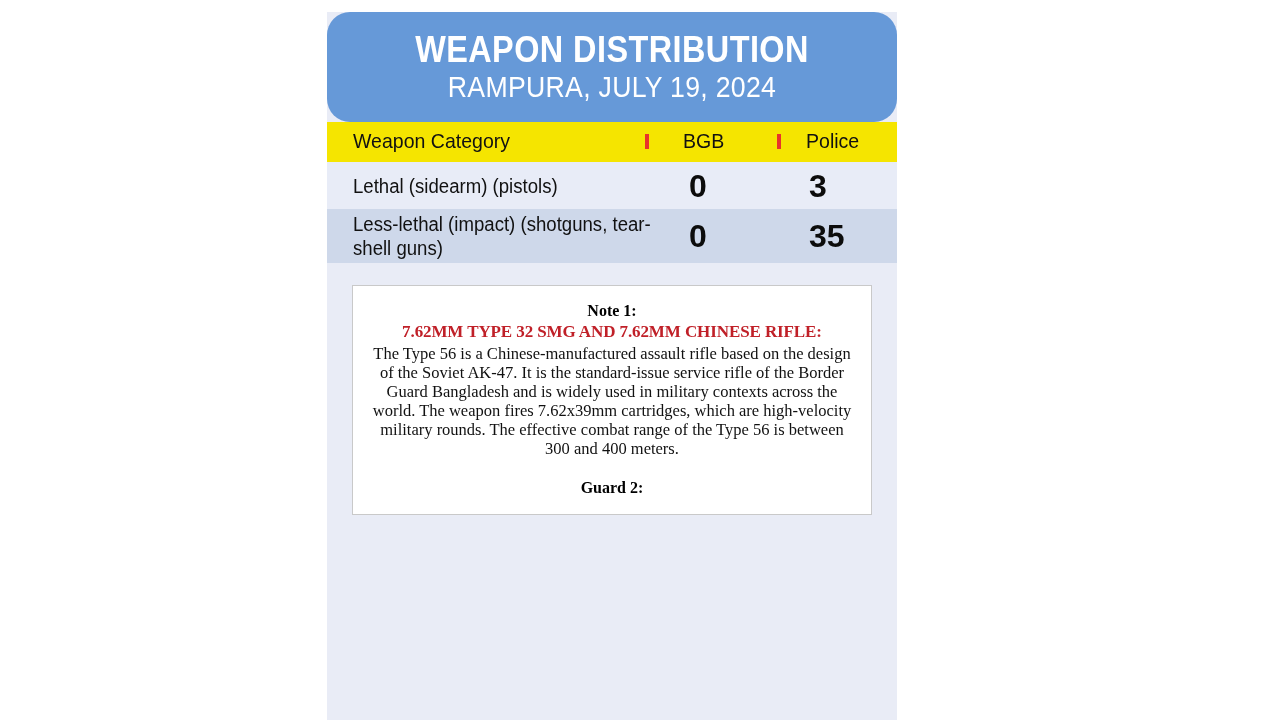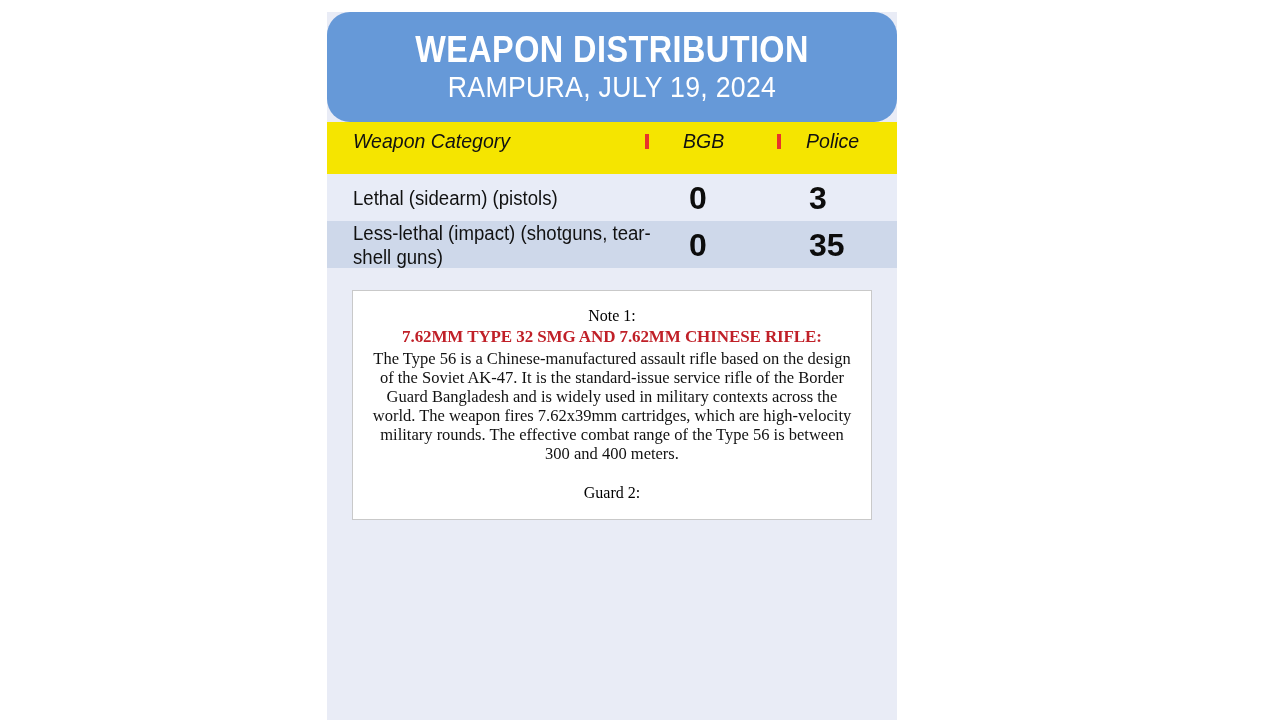--- a/index.html
+++ b/index.html
@@ -57,23 +57,22 @@
     white-space: nowrap;
   }
 
   
   .table {
     position: relative;
     width: 100%;
   }
   .thead {
     background: #f5e500;
-    height: 52px;
-    position: relative;
-    font-style: italic;
+    height: 40px;
+    position: relative;
   }
   .th-cat {
     position: absolute;
     left: 26px;
     top: 7px;
     font-family: "Liberation Sans Narrow", "Liberation Sans", sans-serif;
     font-size: 21px;
     color: #111111;
     transform: scaleX(0.93);
     transform-origin: left center;
@@ -113,21 +112,21 @@
 
   .row {
     position: relative;
     box-sizing: border-box;
   }
   .row.shade-a { background: #ced8ea; }
   .row.shade-b { background: #e8ecf7; }
 
   .row-h1 { height: 56px; }
   .row-h2 { height: 47px; }
-  .row-h3 { height: 47px; }
+  .row-h3 { height: 54px; }
   .row-h4 { height: 72px; }
 
   .cell-label {
     position: absolute;
     left: 26px;
     top: 50%;
     transform: translateY(-50%) scaleX(0.93);
     transform-origin: left center;
     font-family: "Liberation Sans Narrow", "Liberation Sans", sans-serif;
     font-size: 20px;
@@ -174,21 +173,21 @@
   .notes-box {
     background: #ffffff;
     border: 1px solid #c9c9c9;
     box-sizing: border-box;
     padding: 14px 18px 16px 18px;
     text-align: center;
     font-family: "Liberation Serif", serif;
   }
   .note-head {
     font-family: "Liberation Serif", serif;
-    font-weight: normal;
+    font-weight: bold;
     font-size: 16px;
     color: #000000;
     line-height: 21px;
   }
   .note-sub {
     font-family: "Liberation Serif", serif;
     font-weight: bold;
     font-size: 17px;
     color: #c02028;
     line-height: 22px;

